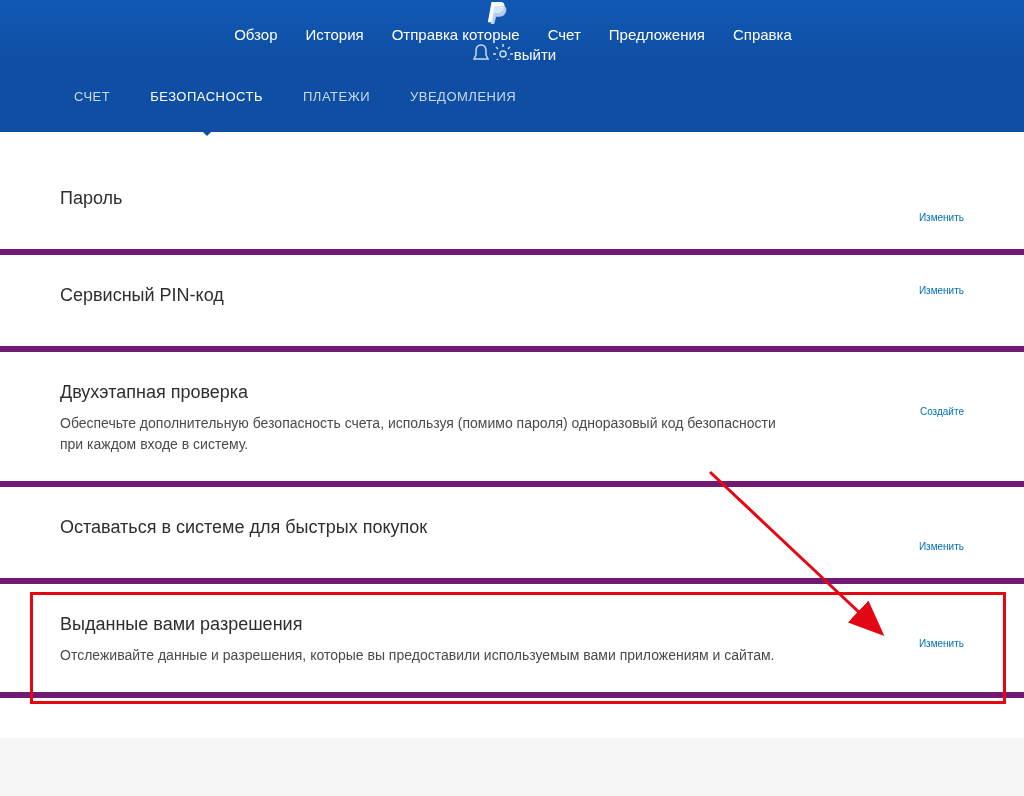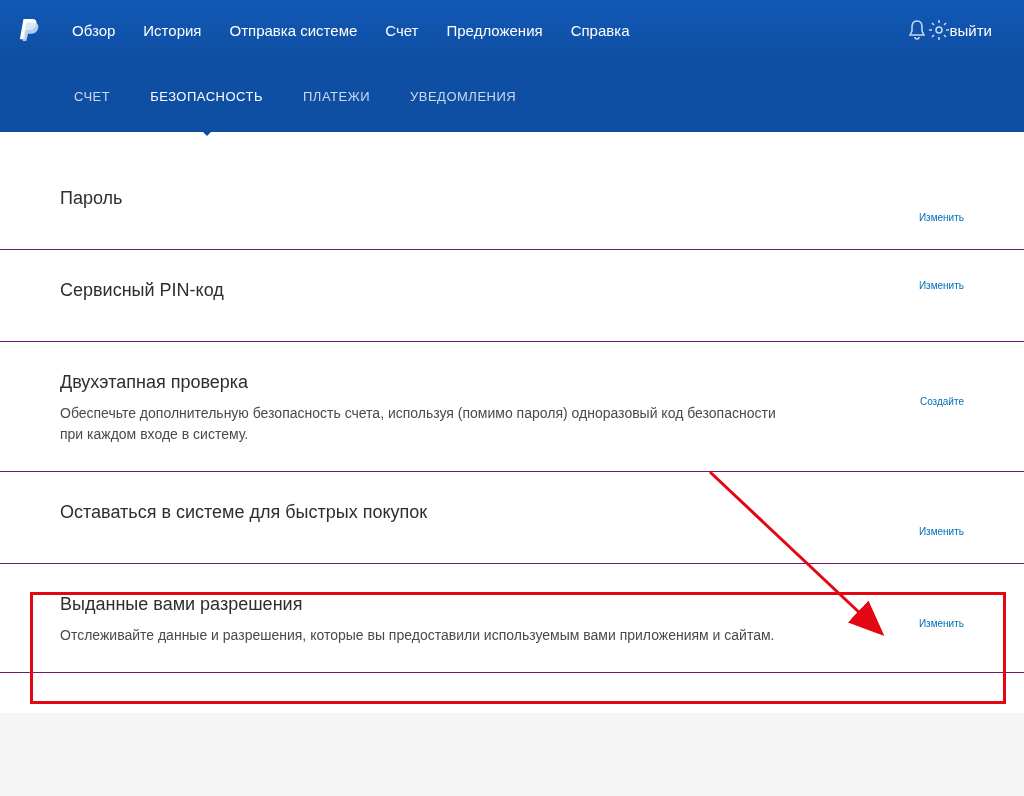--- a/index.html
+++ b/index.html
@@ -9,21 +9,22 @@
   width: 1024px;
   height: 796px;
   overflow: hidden;
 }
 .header {
   background: #0f4fa3;
   background: linear-gradient(180deg, #1158b5 0%, #0f4fa3 100%);
   height: 60px;
   display: flex;
   align-items: center;
-  padding: 0 32px 0 18px;
+  padding: 0 16px 0 18px;
+  flex-direction: column;
 }
 .logo {
   width: 22px;
   height: 26px;
   margin-right: 32px;
 }
 .nav-main {
   display: flex;
   gap: 28px;
   flex: 1;
@@ -85,21 +86,21 @@
   z-index: 5;
 }
 .content {
   background: #fff;
   margin: 0;
   padding: 0 0 40px 0;
   position: relative;
 }
 .section {
   padding: 30px 60px 26px 60px;
-  border-bottom: 1px solid #701a75;
+  border-bottom: 6px solid #701a75;
   display: flex;
   align-items: flex-start;
   position: relative;
 }
 .section:first-child { padding-top: 56px; }
 .section-body { flex: 1; max-width: 740px; }
 .section h3 {
   font-size: 18px;
   font-weight: 400;
   color: #2c2e2f;
@@ -143,21 +144,21 @@
 <div class="header">
   <div class="logo">
     <svg viewBox="0 0 24 28" width="22" height="26">
       <path fill="#ffffff" d="M6 2 L15 2 C19 2 21 4 20 8 C19 12 16 14 12 14 L9 14 L7 24 L2 24 Z"></path>
       <path fill="#cfe3f8" d="M9 6 L17 6 C21 6 23 8 22 12 C21 16 18 18 14 18 L11 18 L9 26 L5 26 Z" opacity="0.85"></path>
     </svg>
   </div>
   <nav class="nav-main">
     <a>Обзор</a>
     <a>История</a>
-    <a>Отправка системе</a>
+    <a>Отправка которые</a>
     <a>Счет</a>
     <a>Предложения</a>
     <a>Справка</a>
   </nav>
   <div class="header-right">
     <div class="icon-btn">
       <svg width="20" height="22" viewBox="0 0 20 22" fill="none" stroke="#c9d9ef" stroke-width="1.5">
         <path d="M10 2 C7 2 5 4 5 8 L5 12 L3 16 L17 16 L15 12 L15 8 C15 4 13 2 10 2 Z"></path>
         <path d="M8 18 C8 19.5 9 20 10 20 C11 20 12 19.5 12 18"></path>
       </svg>

